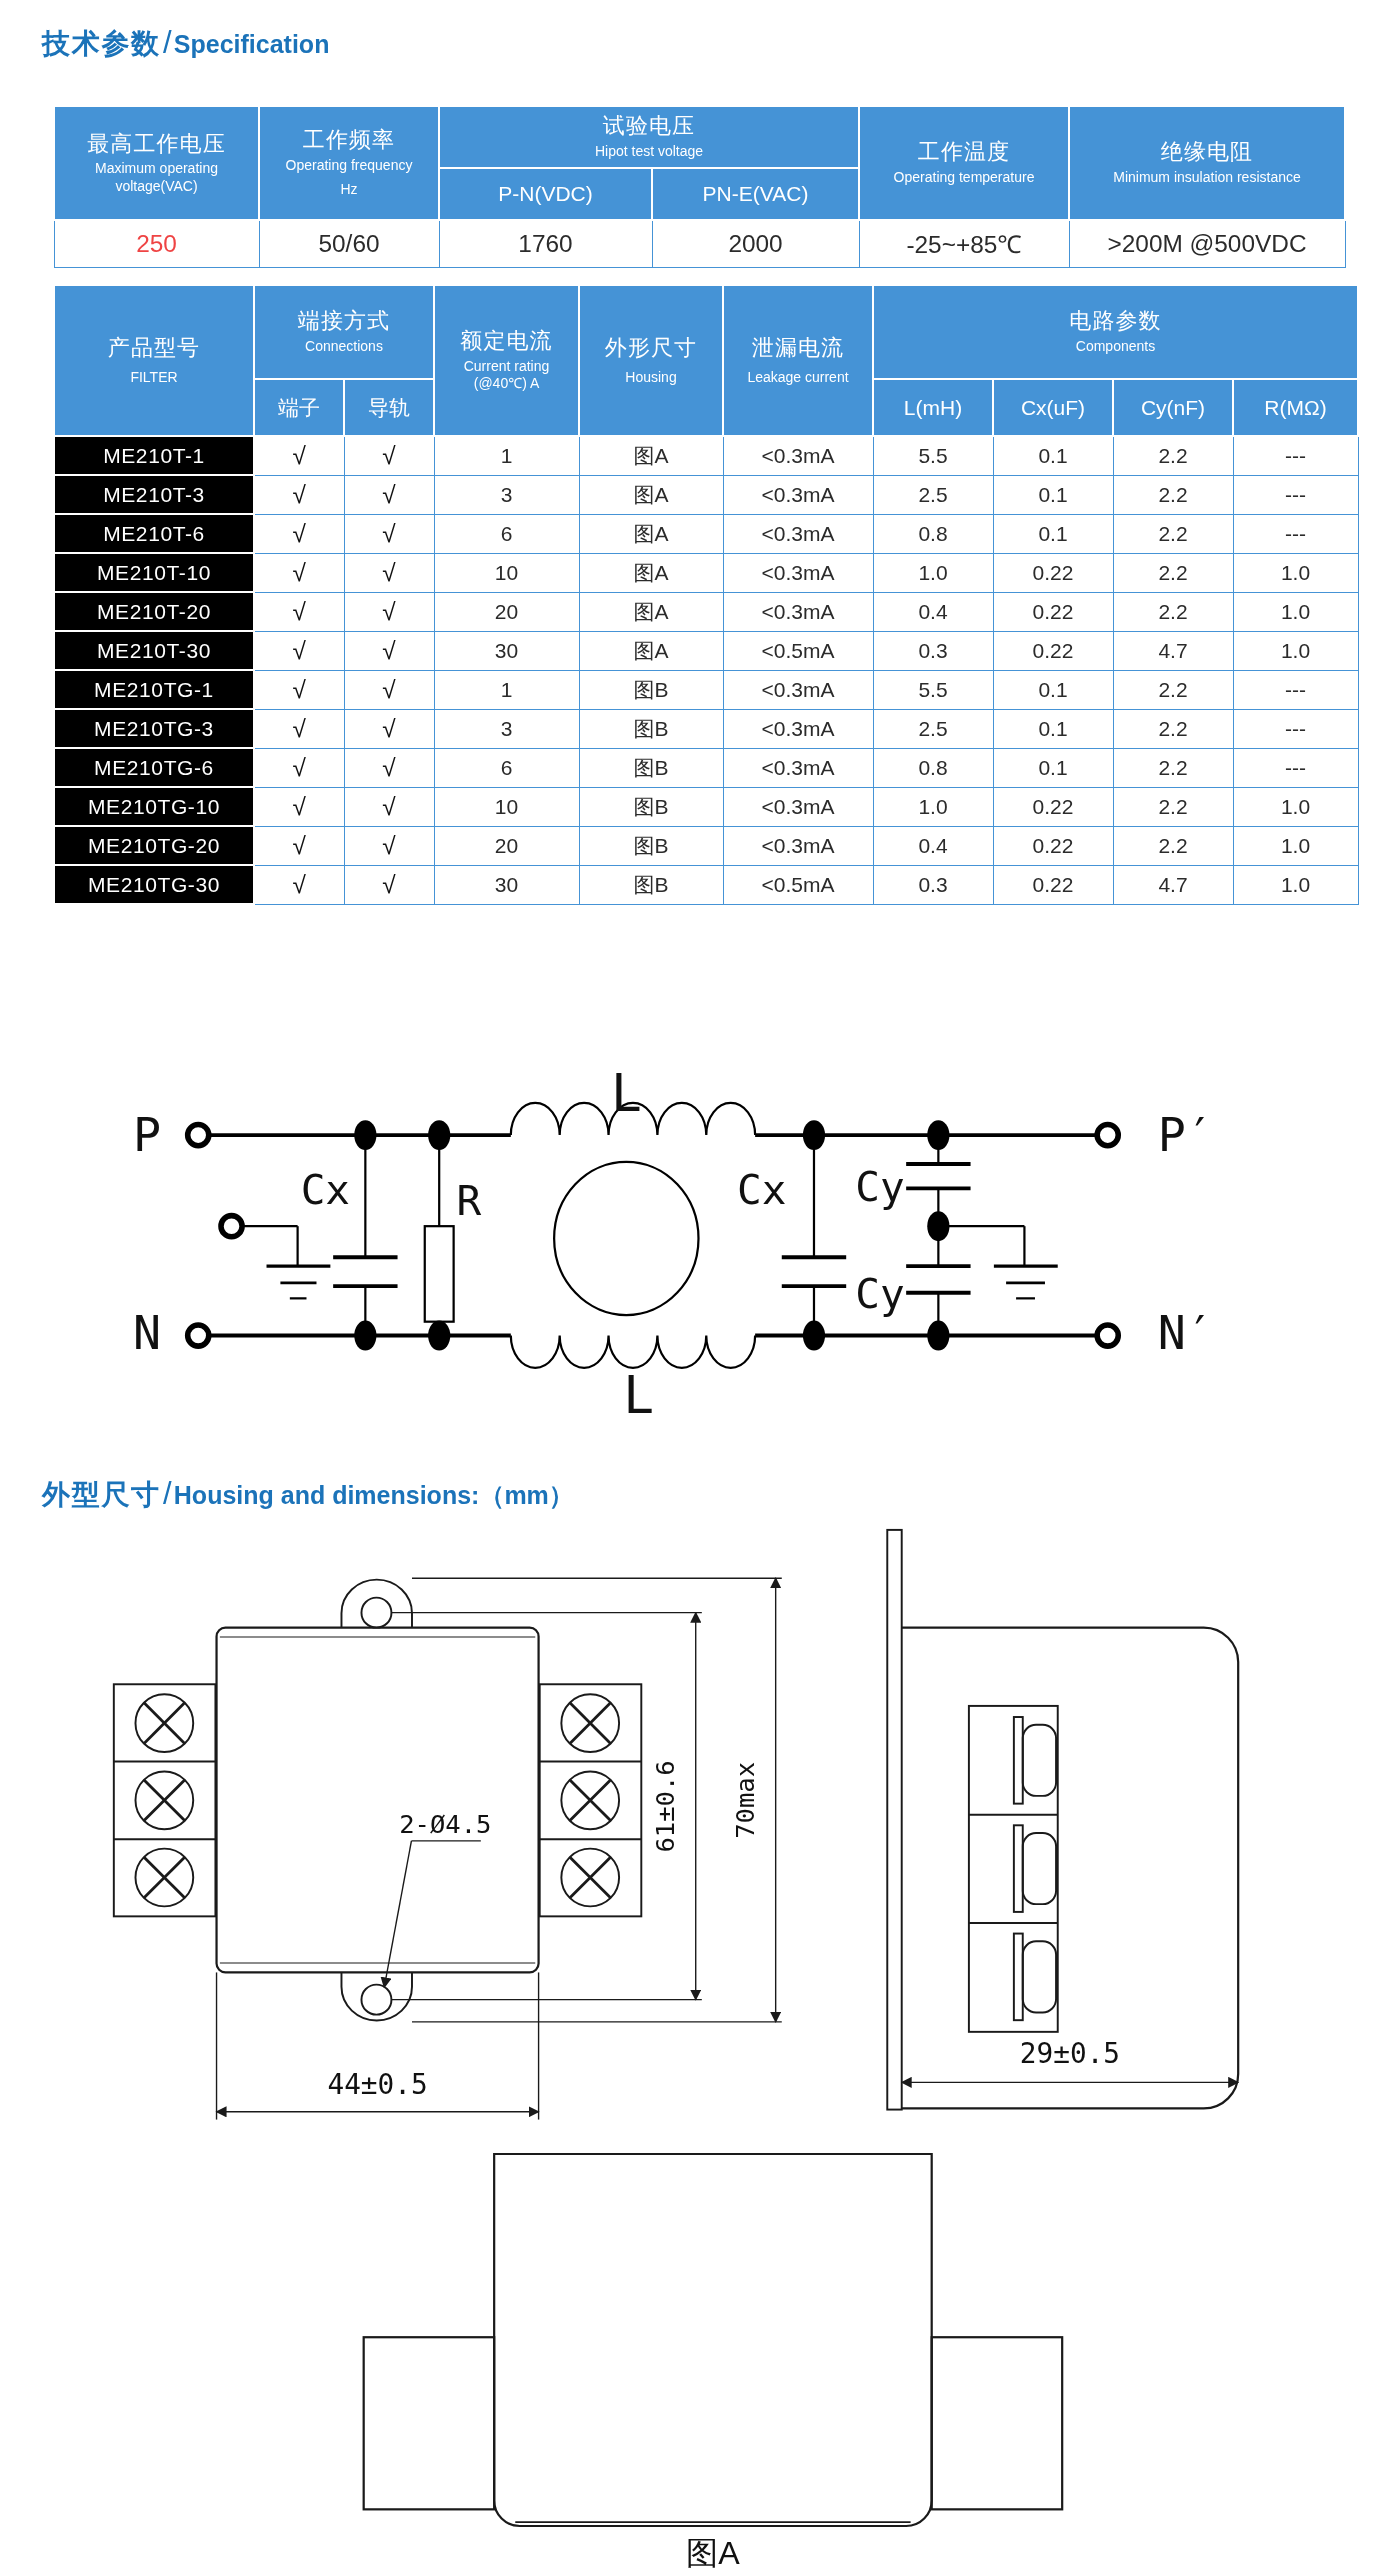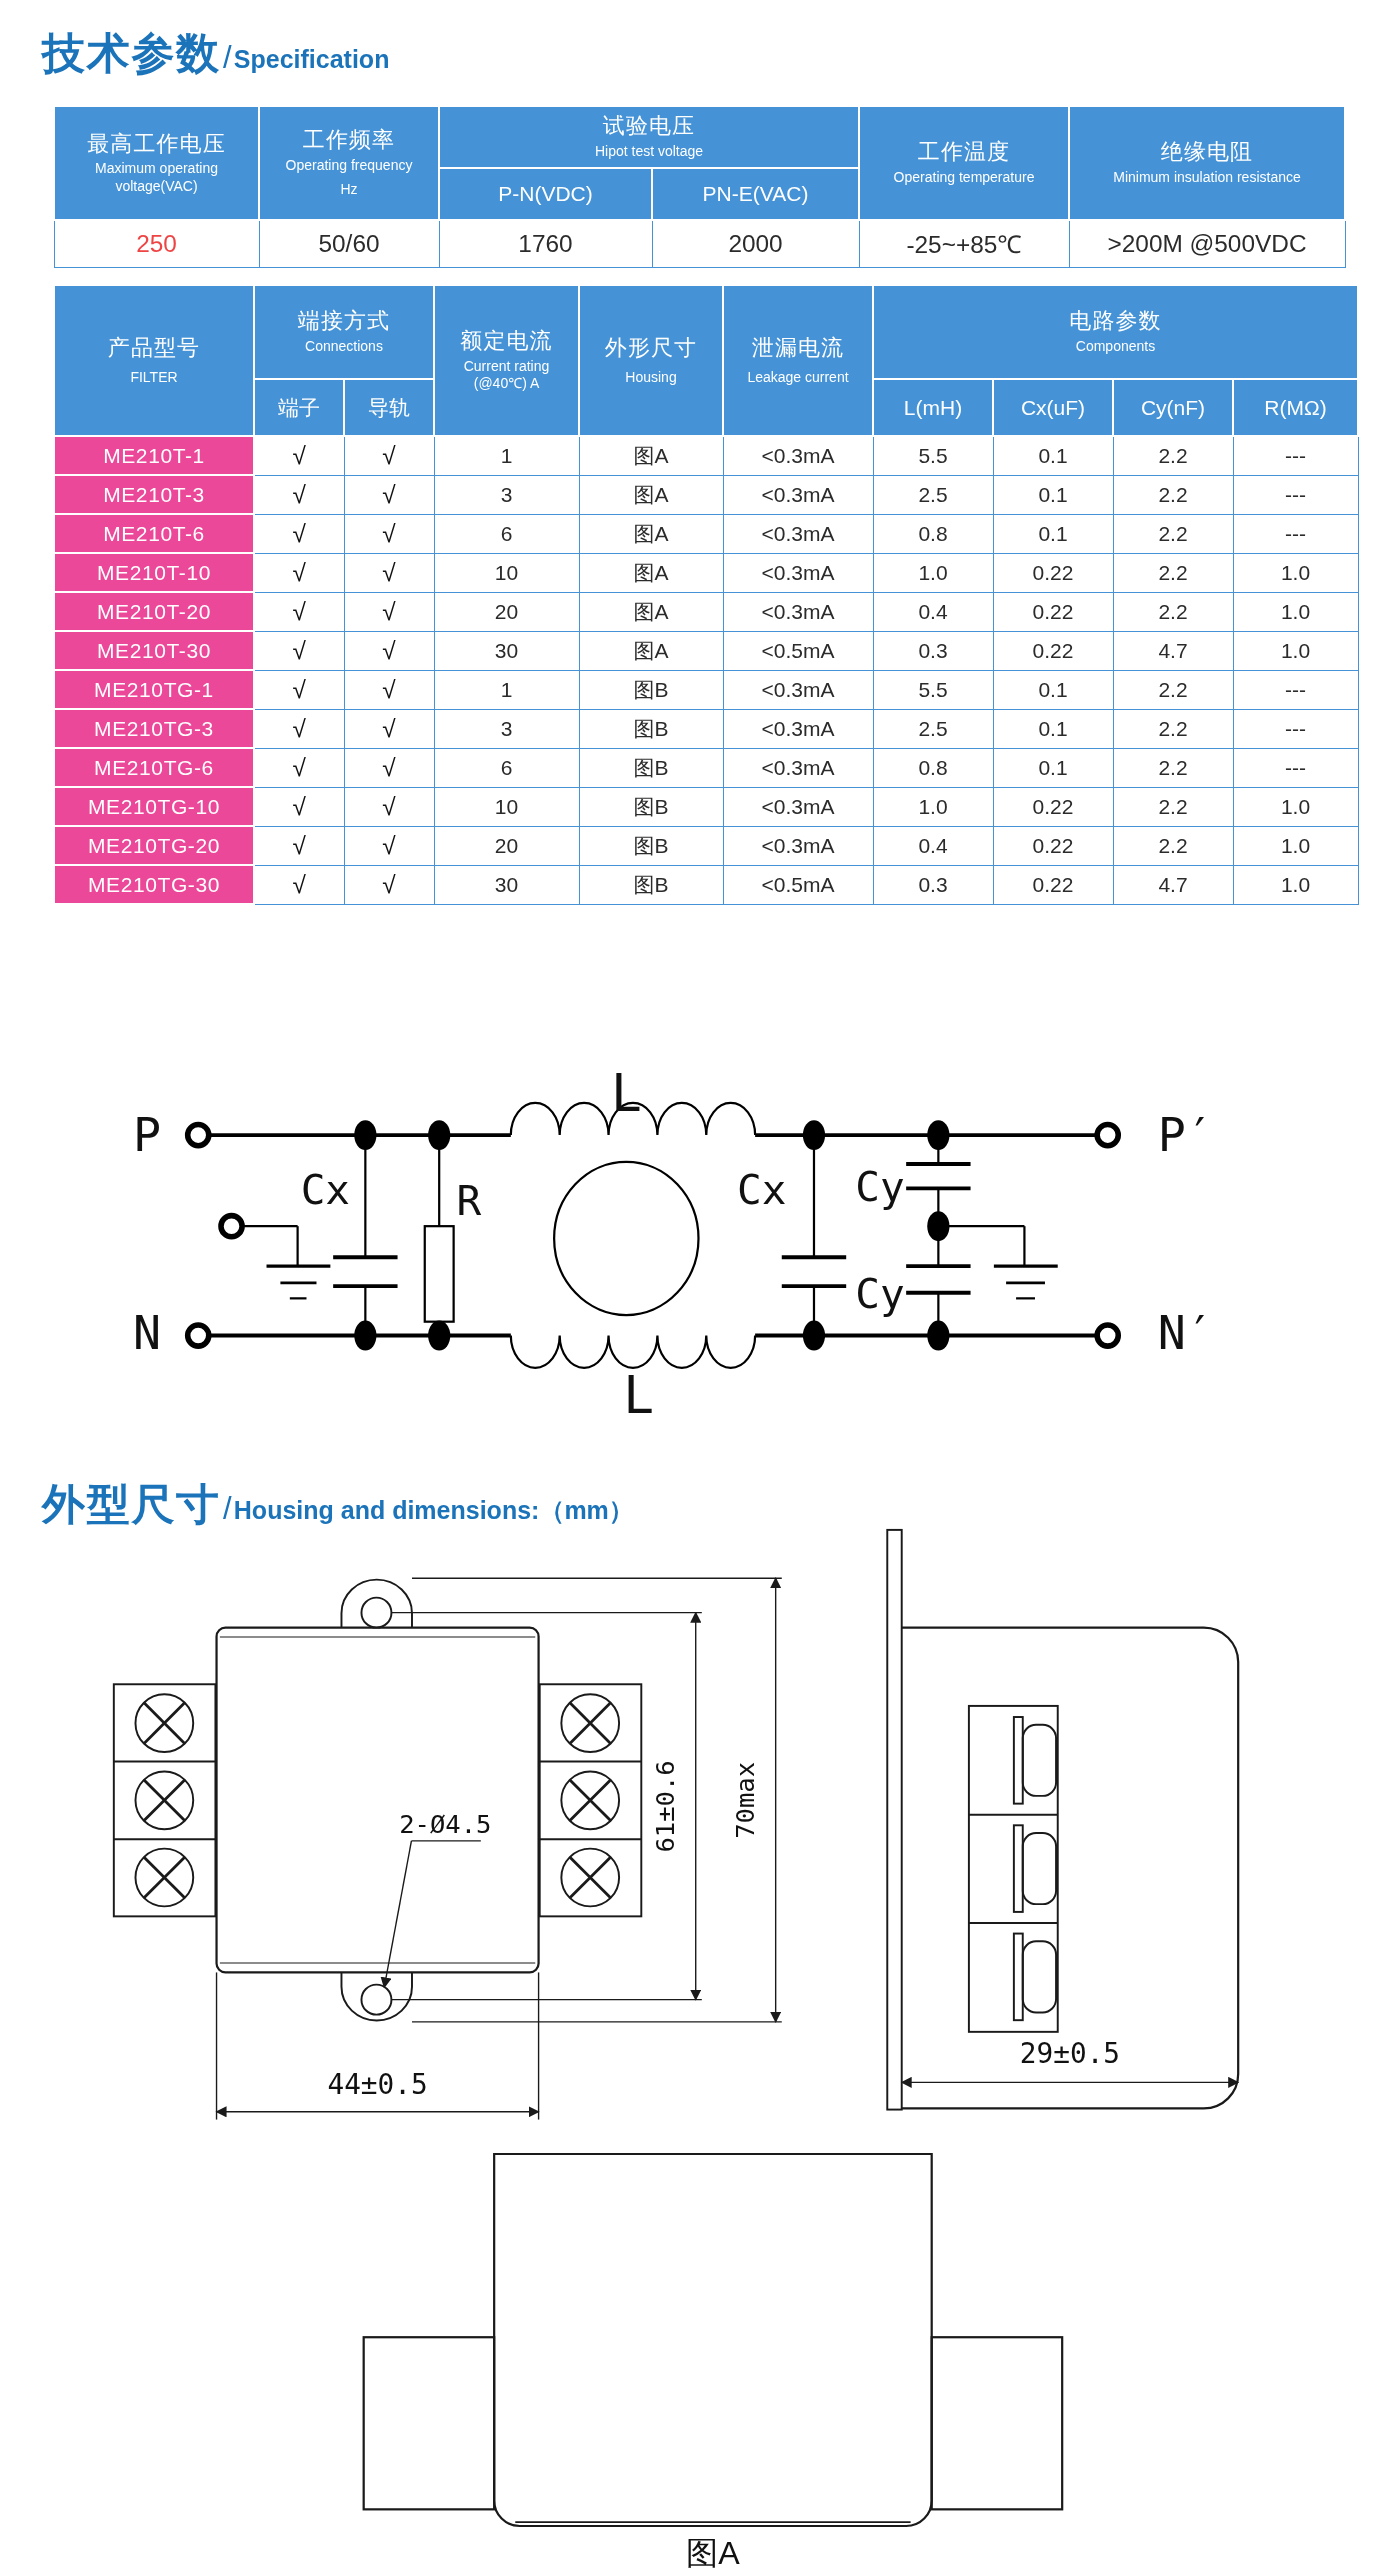--- a/index.html
+++ b/index.html
@@ -1,31 +1,31 @@
 <!DOCTYPE html>
 <html style="font-size:9px"><head>
 <meta charset="utf-8">
 <style>
   *{box-sizing:border-box;margin:0;padding:0}
   html,body{background:#fff}
   body{width:1377px;height:2576px;position:relative;font-family:"Liberation Sans",sans-serif;color:#222}
   #page{position:absolute;inset:0;overflow:hidden}
 
   .sec-title{position:absolute;left:42px;color:#1b73b9;white-space:nowrap}
-  .sec-title .zh{font-size:43px;font-weight:700;letter-spacing:1.7px}
+  .sec-title .zh{font-size:28px;font-weight:700;letter-spacing:1.7px}
   .sec-title .sep{font-size:31px;font-weight:400;padding:0 2.2px}
   .sec-title .en{font-size:25px;font-weight:700}
 
   table{border-collapse:collapse;table-layout:fixed;position:absolute}
   th{background:#4593d6;color:#fff;border:2.2px solid #fff;font-weight:400;text-align:center;vertical-align:middle;padding:0}
   th .zh{display:block;font-size:22px;line-height:1.2;letter-spacing:1.1px}
   th .en{display:block;font-size:14px;line-height:1.25;margin-top:3.3px;font-weight:400}
   th .sub{display:block;font-size:21px;line-height:1.1}
   td.val{background:#fff;border:1.7px solid #4593d6;text-align:center;vertical-align:middle;color:#2b2b2b}
-  td.model{background:#ec4899;color:#fff;border:2.2px solid #fff;text-align:center;vertical-align:middle;font-size:21px;letter-spacing:0.6px}
+  td.model{background:#000000;color:#fff;border:2.2px solid #fff;text-align:center;vertical-align:middle;font-size:21px;letter-spacing:0.6px}
 
   #spec-table{top:105px;left:53px;width:1291px}
   #spec-table thead tr:nth-child(1){height:62px}
   #spec-table thead tr:nth-child(2){height:52px}
   #spec-table tbody tr{height:47px}
   #spec-table td.val{font-size:24.4px}
   #spec-table td.accent{color:#ef4444}
 
   #prod-table{top:284px;left:53px;width:1305px}
   #prod-table thead tr:nth-child(1){height:94px}

